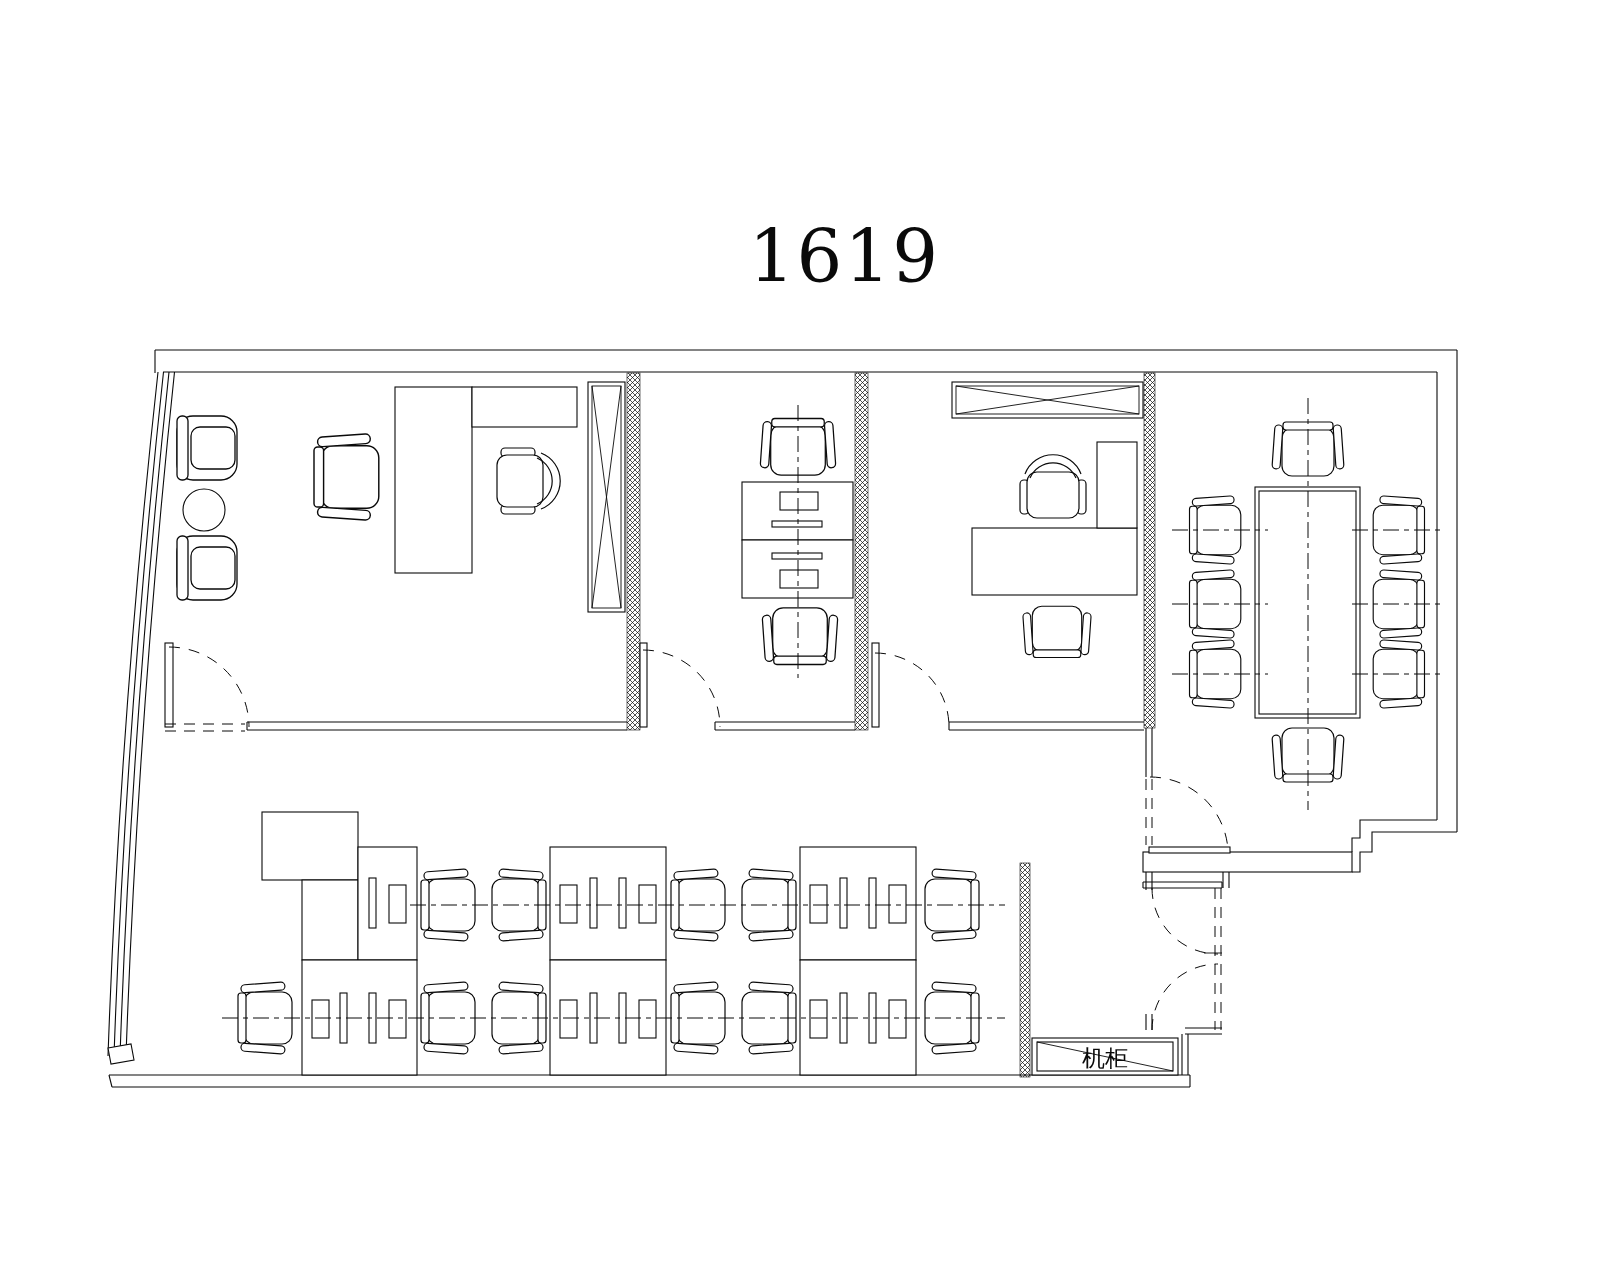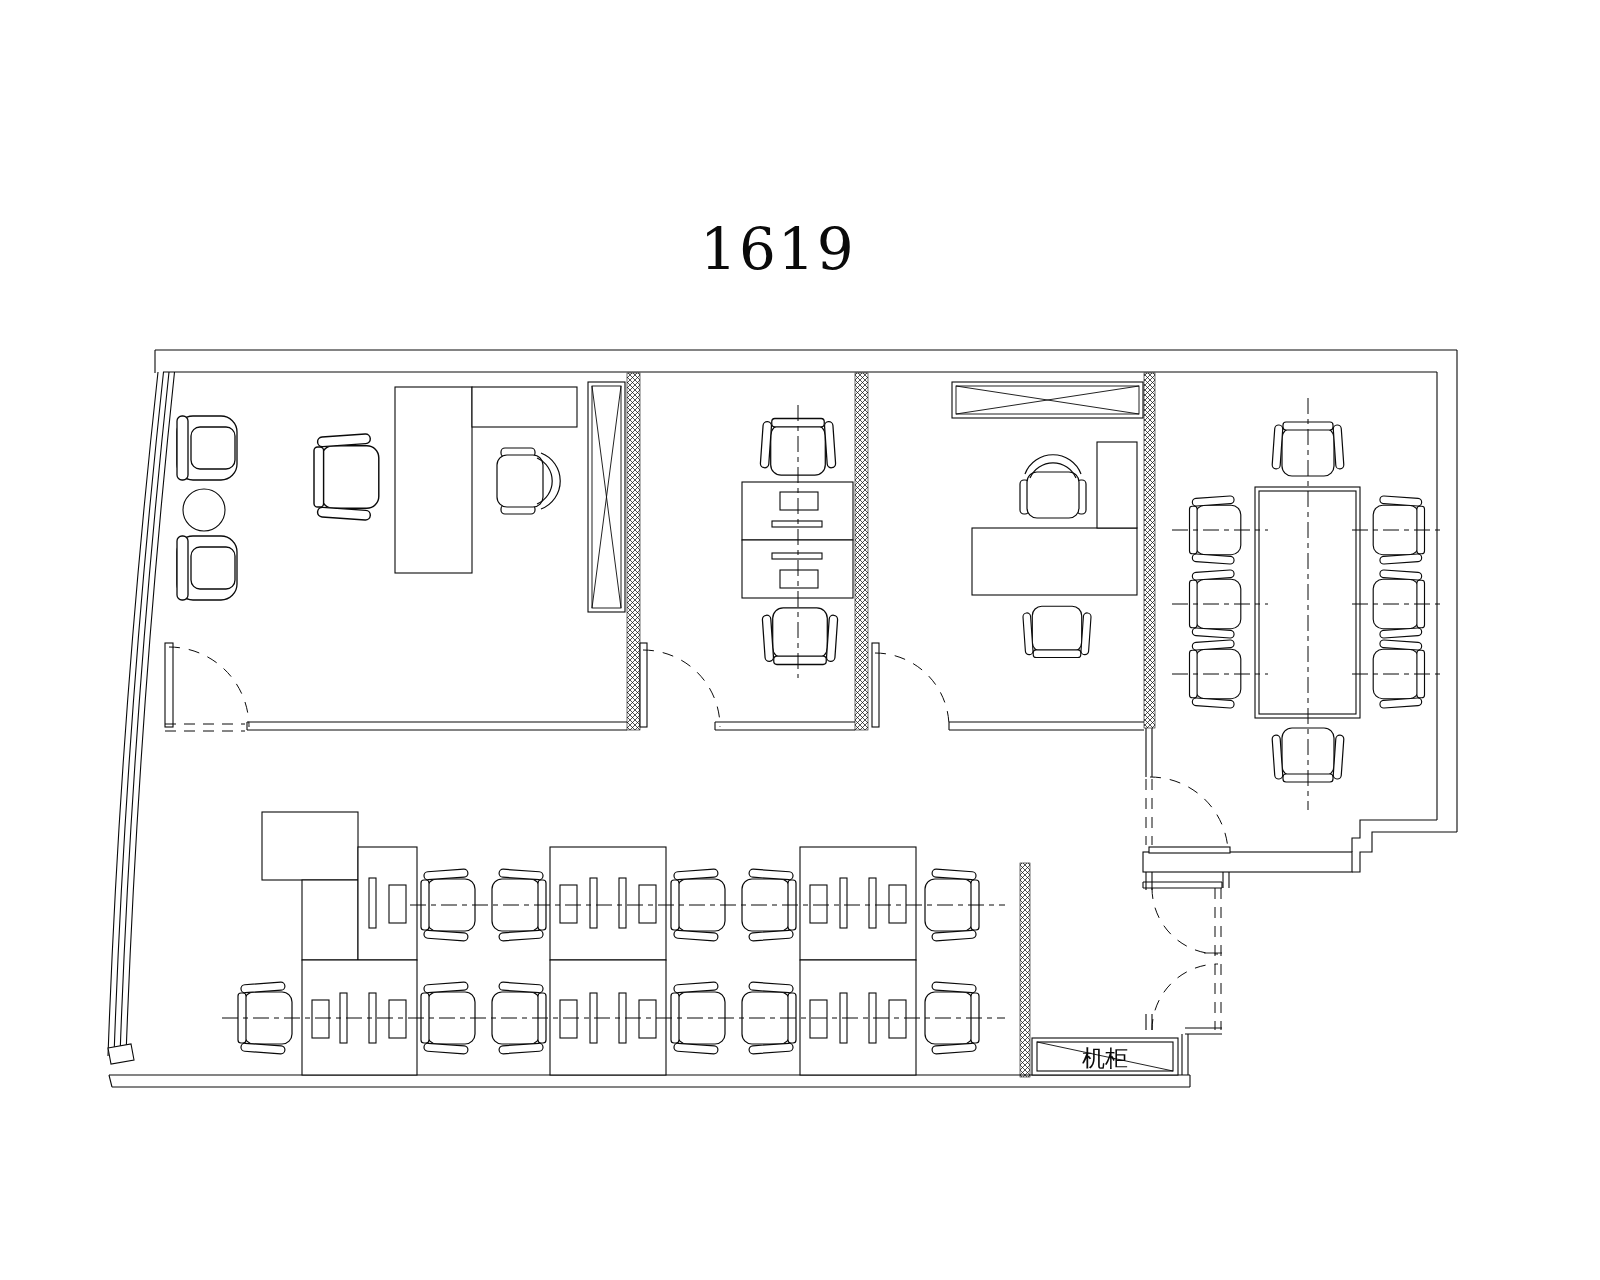--- a/index.html
+++ b/index.html
@@ -1,21 +1,21 @@
 <!DOCTYPE html>
 <html><head>
 <meta charset="utf-8">
 <style>
   html,body{margin:0;padding:0;background:#fff;}
   body{width:1600px;height:1280px;position:relative;overflow:hidden;
        font-family:"Liberation Sans",sans-serif;}
   #stage{position:absolute;left:0;top:0;width:1600px;height:1280px;}
   svg{position:absolute;left:0;top:0;}
   .plan-title{position:absolute;left:700px;top:215px;width:240px;
-      text-align:left;font-family:"DejaVu Serif",serif;font-size:58px;
+      text-align:right;font-family:"DejaVu Serif",serif;font-size:72px;
       color:#0a0a0a;letter-spacing:2px;}
 </style>
 </head>
 <body>
 
 <div id="stage">
   <svg id="plansvg" width="1600" height="1280" viewBox="0 0 1600 1280">
     <defs>
       <pattern id="hatchp" width="5" height="5" patternUnits="userSpaceOnUse">
         <path d="M0,0 l5,5 M5,0 l-5,5" stroke="#0a0a0a" stroke-width="0.7" fill="none"></path>

